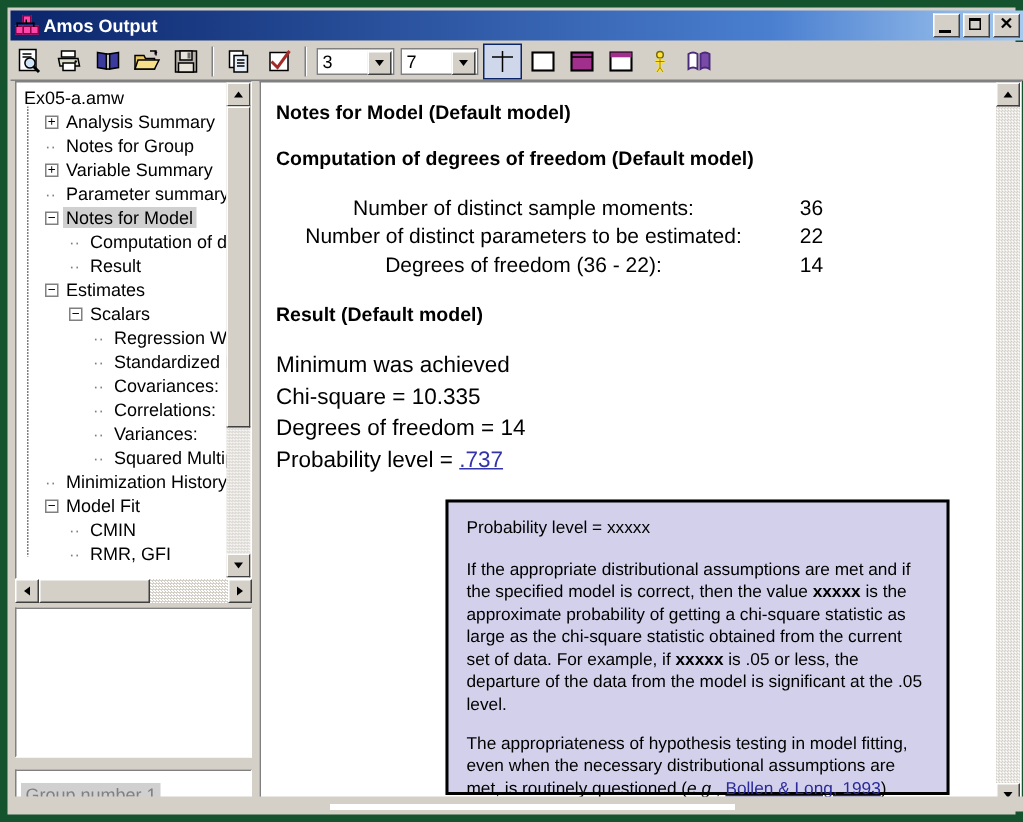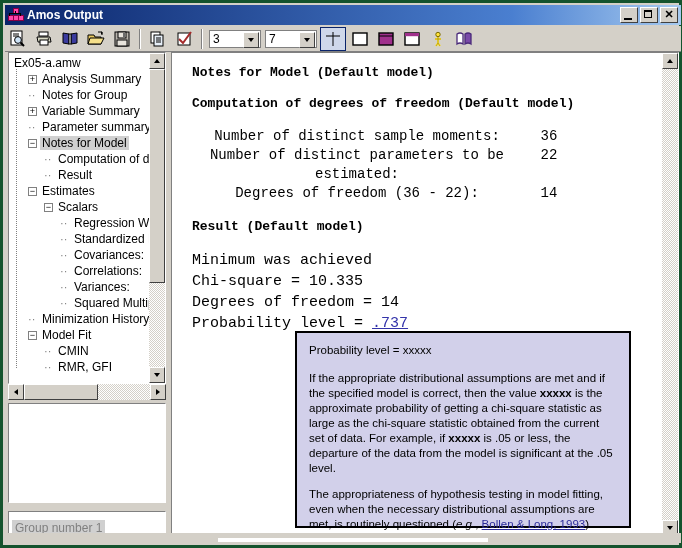--- a/index.html
+++ b/index.html
@@ -6,21 +6,21 @@
   body{
     width:682px;height:548px;overflow:hidden;
     font-family:"Liberation Sans", sans-serif;
     background:#d4d0c8;
     -webkit-font-smoothing:none;
   }
   .window{
     position:absolute;left:0;top:0;width:682px;height:548px;
     background:#d4d0c8;
     box-sizing:border-box;
-    border:3px solid #14532d;
+    border:5px solid #14532d;
   }
   
   .titlebar{
     position:absolute;left:2px;top:2px;width:676px;height:20px;
     background:linear-gradient(to right,#0a246a 0%, #4a7fd0 75%, #a6caf0 100%);
     display:flex;align-items:center;
   }
   .title-icon{
     width:16px;height:16px;margin-left:2px;margin-right:4px;
     position:relative;flex:0 0 auto;
@@ -155,22 +155,22 @@
   
   .content-panel{
     position:absolute;left:168px;top:49px;width:508px;height:485px;
     background:#ffffff;
     border-top:1px solid #808080;border-left:1px solid #808080;
     border-right:1px solid #ffffff;border-bottom:1px solid #ffffff;
     box-sizing:border-box;overflow:hidden;
   }
   .doc{
     position:absolute;left:0;top:0;right:17px;bottom:0;
-    overflow:hidden;padding:12px 10px 0 20px;box-sizing:border-box;
-    font-family:Liberation Mono, monospace;color:#000;
+    overflow:hidden;padding:12px 10px 0 10px;box-sizing:border-box;
+    font-family:Liberation Sans, sans-serif;color:#000;
   }
   .h-b{font-weight:bold;font-size:13px;margin:0 0 0 0;}
   .spacer-md{height:16px;}
   .dof-table{font-size:14px;margin-left:0px;}
   .dof-row{display:flex;line-height:19px;}
   .dof-label{width:330px;text-align:center;padding-right:12px;}
   .dof-val{width:30px;text-align:center;}
   .resline{font-size:15px;line-height:21px;}
   .lnk{color:#3333aa;text-decoration:underline;cursor:default;}
   

